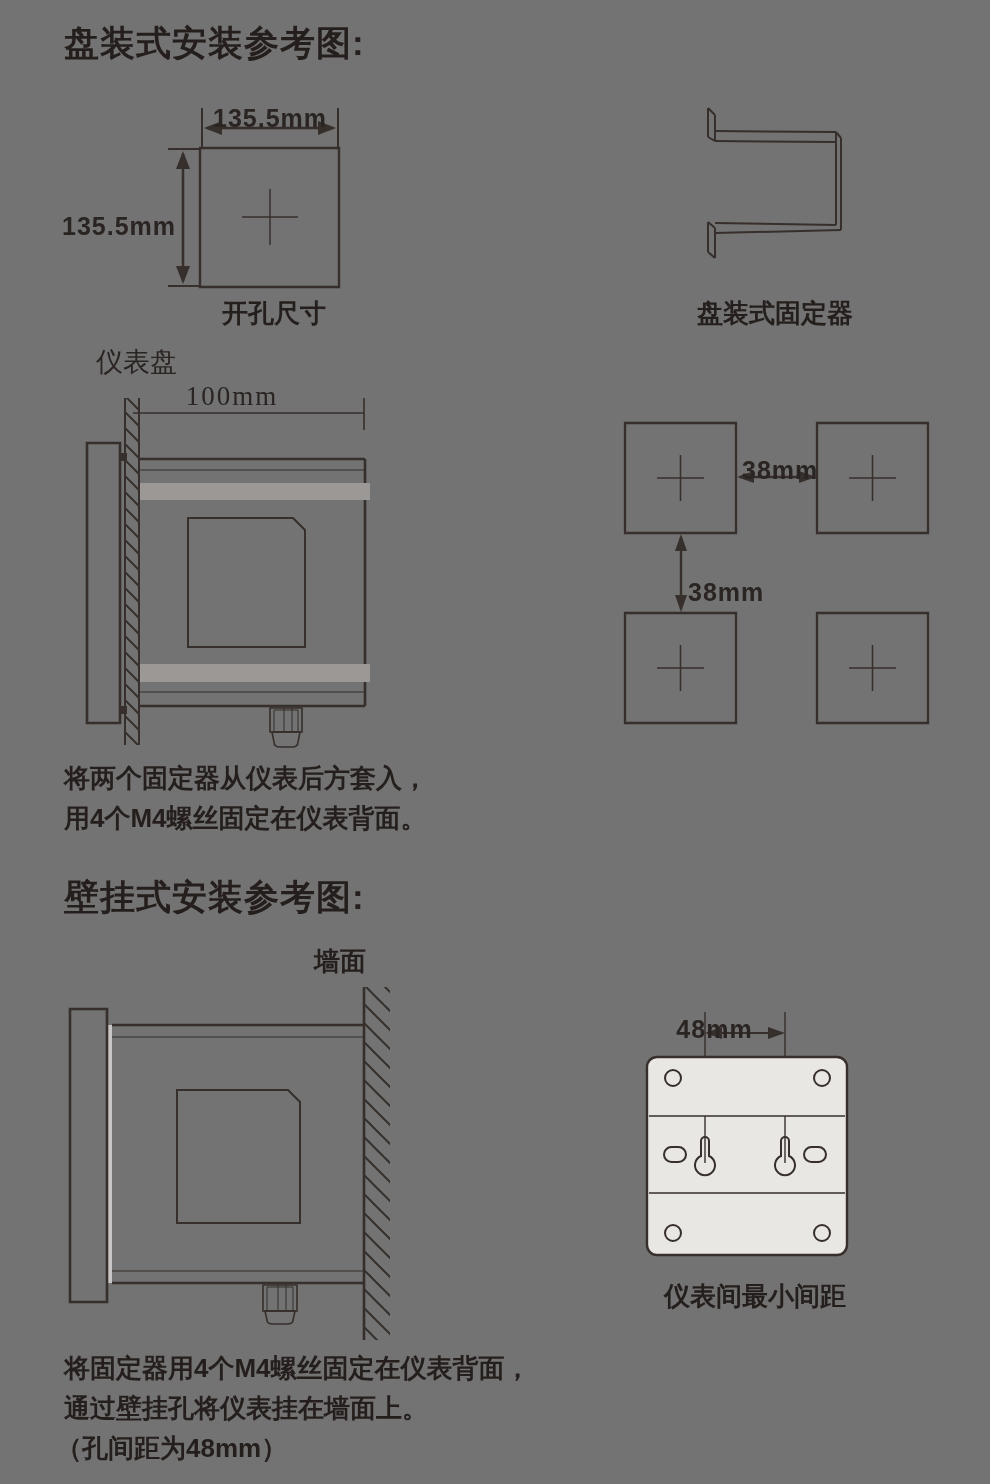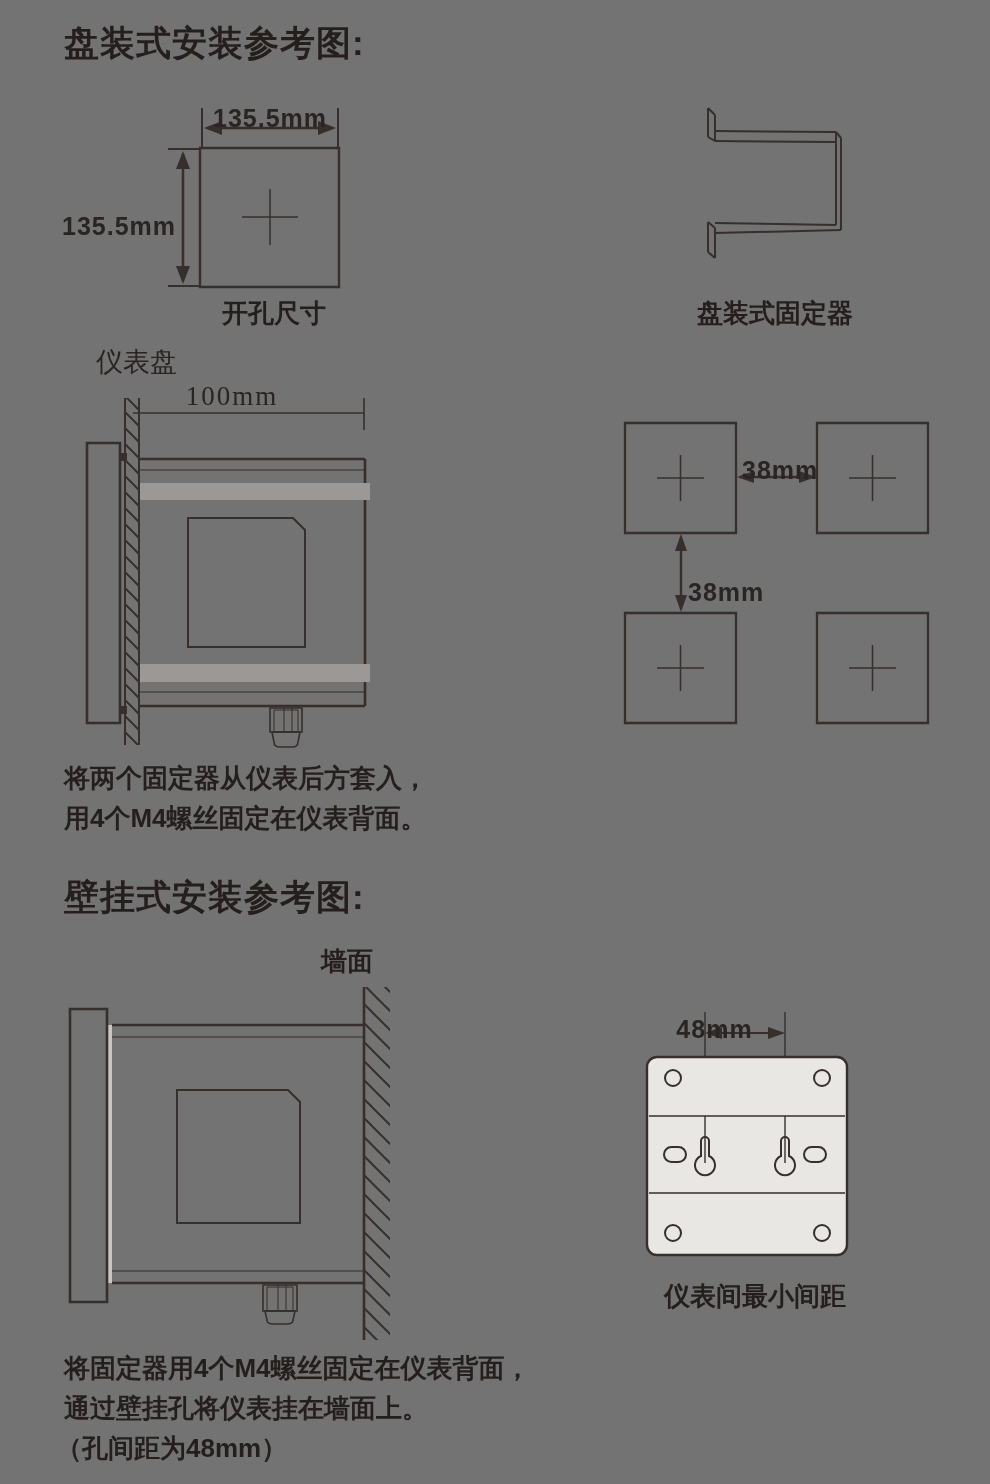--- a/index.html
+++ b/index.html
@@ -158,21 +158,21 @@
   <div class="t dim" style="left:742px;top:440px;">38mm</div>
   <div class="t dim" style="left:688px;top:562px;">38mm</div>
 
   <div class="t note" style="left:64px;top:758px;">
     <div>将两个固定器从仪表后方套入，</div>
     <div>用4个M4螺丝固定在仪表背面。</div>
   </div>
 
   <div class="t title" style="left:64px;top:874px;text-align:center;">壁挂式安装参考图:</div>
 
-  <div class="t caption" style="left:321px;top:944px;">墙面</div>
+  <div class="t caption" style="left:314px;top:944px;">墙面</div>
 
   <svg style="left:50px;top:975px;" width="350" height="370" viewBox="0 0 350 370">
     <defs>
       <pattern id="hatchB" width="19" height="19" patternUnits="userSpaceOnUse">
         <path d="M0 0 L19 19" stroke="#362f2b" stroke-width="2"></path>
         <path d="M-5 14 L5 24" stroke="#362f2b" stroke-width="2"></path>
         <path d="M14 -5 L24 5" stroke="#362f2b" stroke-width="2"></path>
       </pattern>
     </defs>
 

